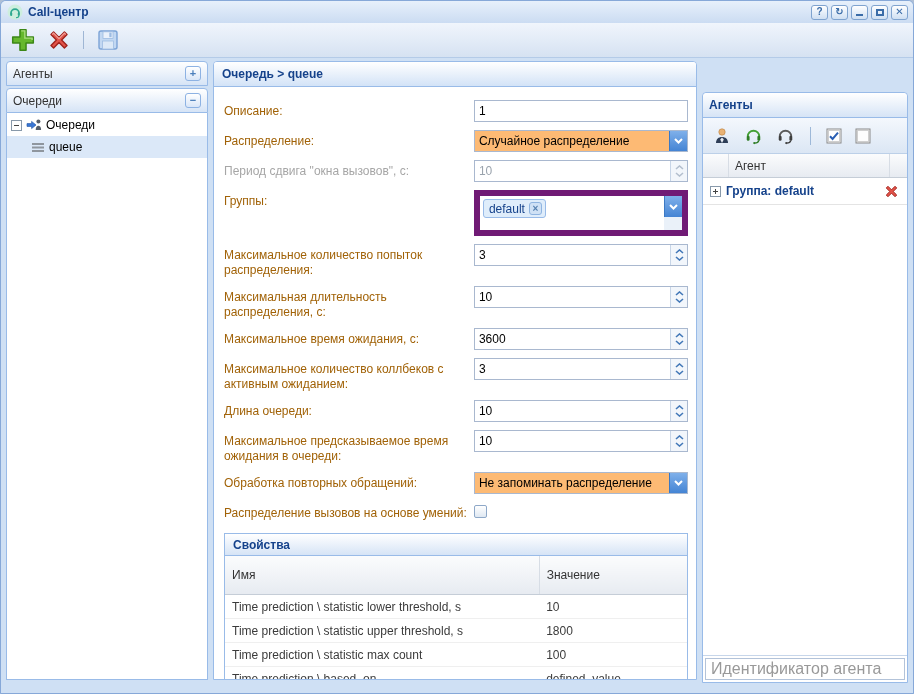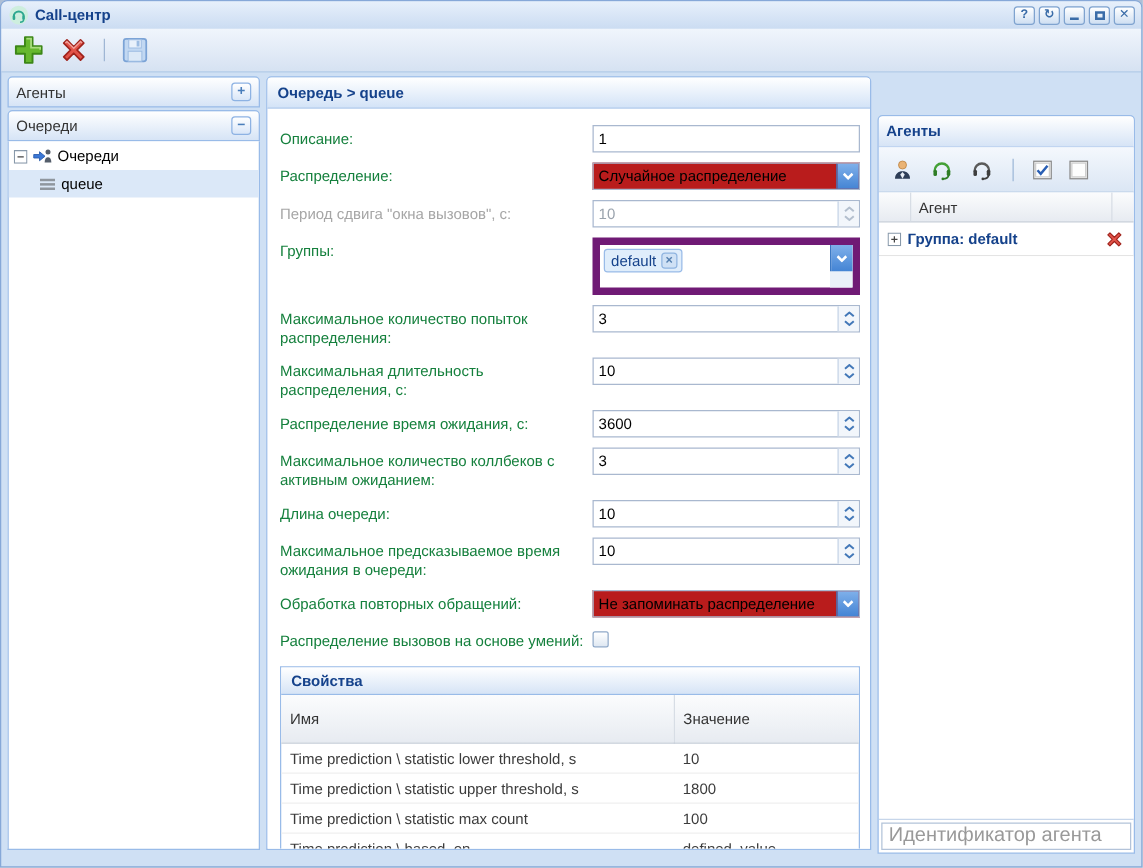--- a/index.html
+++ b/index.html
@@ -44,33 +44,33 @@
 
   
   .center-panel { flex:1; display:flex; flex-direction:column; border:1px solid #99bbe8;
     border-radius:4px 4px 0 0; background:#fff; overflow:hidden; }
   .center-header { height:25px; display:flex; align-items:center; padding:0 8px;
     background:linear-gradient(#ffffff,#d3e3f7); border-bottom:1px solid #99bbe8;
     color:#15428b; font-weight:bold; }
   .center-body { flex:1; padding:13px 8px 0 10px; background:#fff; overflow:hidden; }
 
   .frow { display:flex; align-items:flex-start; margin-bottom:8px; }
-  .flabel { width:252px; padding-right:6px; padding-top:4px; color:#15803d; line-height:15px; }
+  .flabel { width:252px; padding-right:6px; padding-top:4px; color:#a16207; line-height:15px; }
   .flabel.disabled { color:#a6a6a6; }
   .fctrl { width:216px; position:relative; }
 
   .txt { width:100%; height:22px; border:1px solid #a9b8cf; padding:0 4px; font-size:12px;
     color:#000; font-family:inherit; background:#fff; }
   .spin .txt { padding-right:21px; }
   .spin-btns { position:absolute; right:1px; top:1px; width:17px; height:20px;
     background:#f2f6fb; border-left:1px solid #c7d5e7; display:flex; flex-direction:column;
     align-items:center; justify-content:center; gap:2px; }
   .spin.disabled .txt { color:#9aa3ad; }
 
-  .combo { height:22px; border:1px solid #a9b8cf; background:#b91c1c; display:flex; align-items:center; }
+  .combo { height:22px; border:1px solid #a9b8cf; background:#fdba74; display:flex; align-items:center; }
   .combo-text { flex:1; padding:0 4px; color:#000; white-space:nowrap; overflow:hidden; }
   .combo-trigger { width:18px; height:100%; background:linear-gradient(#7fb0ea,#4484d4);
     border-left:1px solid #3c79c4; display:flex; align-items:center; justify-content:center; }
 
   .tagfield { height:46px; border:6px solid #701a75; background:#fff; position:relative; padding:3px; }
   .tagfield .right-col { position:absolute; right:0; top:0; width:18px; height:100%; background:#eaf1f9; }
   .tagfield .combo-trigger { position:absolute; right:0; top:0; width:18px; height:21px; }
   .tag { display:inline-flex; align-items:center; gap:4px; height:19px; padding:0 3px 0 5px;
     background:#dfedfb; border:1px solid #99bbe8; border-radius:3px; color:#15428b; }
   .tag-x { width:13px; height:13px; background:#cfe1f5; border:1px solid #8fb4e0; border-radius:3px;
@@ -281,21 +281,21 @@
                   <path d="M1 4 L4.5 1 L8 4" stroke="#4378b8" stroke-width="1.6" fill="none"></path>
                 </svg>
               <svg width="9" height="5">
                   <path d="M1 1 L4.5 4 L8 1" stroke="#4378b8" stroke-width="1.6" fill="none"></path>
                 </svg>
             </span>
           </div>
         </div>
 
         <div class="frow">
-          <label class="flabel">Распределение время ожидания, с:</label>
+          <label class="flabel">Максимальное время ожидания, с:</label>
           <div class="fctrl spin">
             <input class="txt" value="3600" style="">
             <span class="spin-btns">
               <svg width="9" height="5">
                   <path d="M1 4 L4.5 1 L8 4" stroke="#4378b8" stroke-width="1.6" fill="none"></path>
                 </svg>
               <svg width="9" height="5">
                   <path d="M1 1 L4.5 4 L8 1" stroke="#4378b8" stroke-width="1.6" fill="none"></path>
                 </svg>
             </span>

